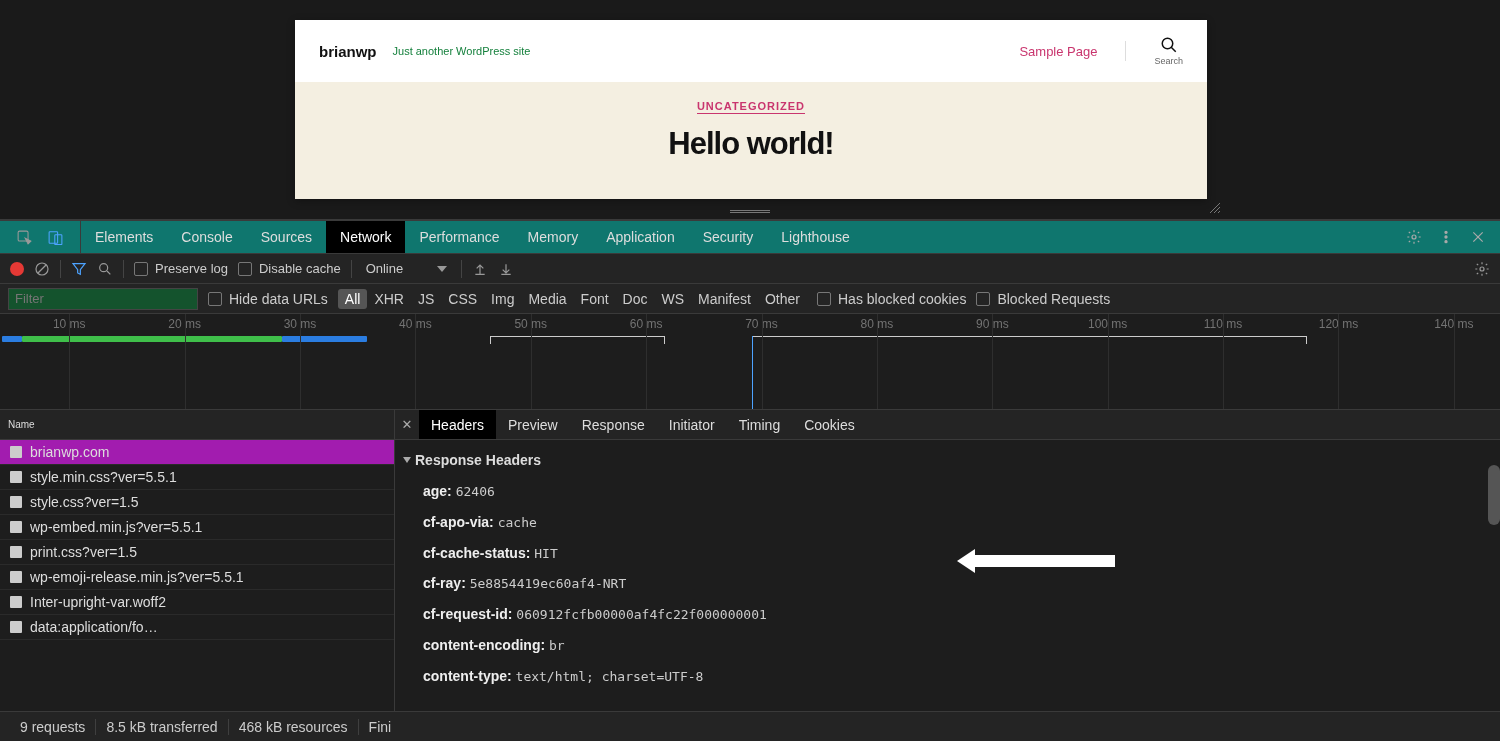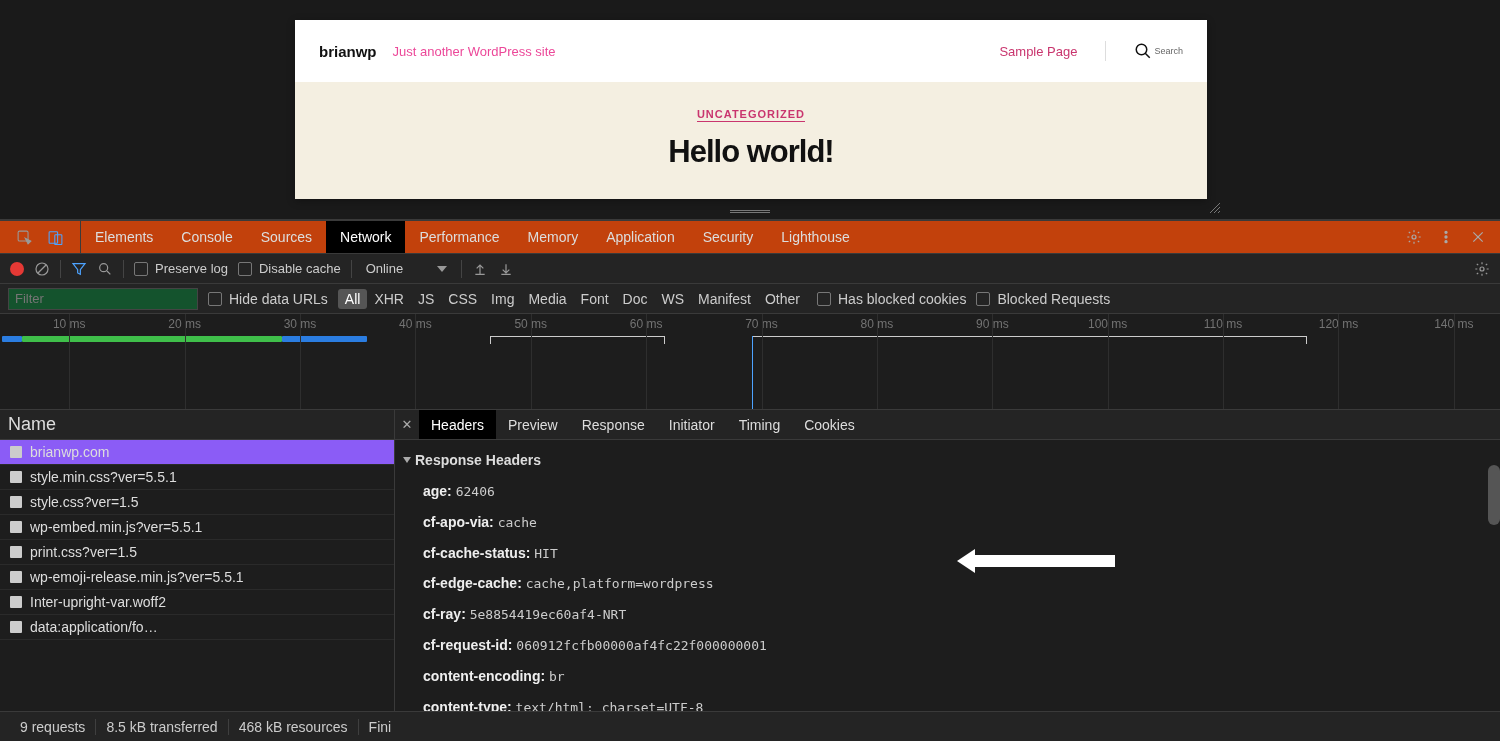--- a/index.html
+++ b/index.html
@@ -35,32 +35,32 @@
     height: 62px;
     display: flex;
     align-items: center;
     padding: 0 24px;
     border-bottom: 0;
     background: #fff;
     font-size: 14px;
     justify-content: flex-end;
   }
   .preview-brand { font-weight: 800; color: #111; margin-right: 16px; font-size: 15px; }
-  .preview-tagline { color: #ec4899; font-size: 13px; }
+  .preview-tagline { color: #15803d; font-size: 11px; }
   .preview-nav { margin-left: auto; display: flex; align-items: center; gap: 28px; }
   .preview-link { color: #c9356e; font-size: 13px; }
   .preview-divider { width: 1px; height: 20px; background: #ddd; }
-  .preview-search { display: flex; flex-direction: row; align-items: center; color: #111; gap:2px;}
+  .preview-search { display: flex; flex-direction: column; align-items: center; color: #111; gap:2px;}
   .preview-search svg { width: 18px; height: 18px; stroke: #111; stroke-width: 2; fill: none; }
   .preview-search-label { font-size: 9px; color: #666; }
   .preview-hero {
     height: 117px;
     background: #f4efe1;
     text-align: center;
-    padding-top: 24px;
+    padding-top: 16px;
   }
   .preview-cat {
     color: #c9356e;
     font-size: 11px;
     letter-spacing: 1px;
     font-weight: 600;
     border-bottom: 1px solid #c9356e;
     display: inline-block;
     padding-bottom: 1px;
   }
@@ -80,21 +80,21 @@
   }
   .preview-drag span { height:1px; background:#777; }
   .resize-corner {
     position:absolute; left:1207px; top:200px; width:14px; height:14px;
   }
   .resize-corner svg { stroke:#777; stroke-width:1; }
 
   
   .dt-tabs {
     height: 34px;
-    background: #c2410c;
+    background: #0f766e;
     border-top: 1px solid #3a3a3a;
     border-bottom: 1px solid #3a3a3a;
     display: flex;
     align-items: stretch;
   }
   .dt-left-icons {
     display: flex; align-items: center; gap: 14px;
     padding: 0 16px;
     border-right: 1px solid #3a3a3a;
   }
@@ -187,30 +187,30 @@
   .split {
     display:flex; height: calc(741px - 220px - 34px - 30px - 30px - 96px - 30px);
     background:#1d1d1d;
   }
   .requests {
     width: 395px; border-right:1px solid #3a3a3a;
     display:flex; flex-direction:column;
   }
   .req-head {
     height:30px; display:flex; align-items:center; padding:0 8px;
-    border-bottom:1px solid #3a3a3a; color:#ddd; font-size:18px;
+    border-bottom:1px solid #3a3a3a; color:#ddd; font-size:10px;
     background:#242424;
   }
   .req-list { flex:1; overflow:hidden; }
   .req-item {
     height:25px; display:flex; align-items:center; gap:8px;
     padding:0 10px; font-size:14px; color:#ddd; cursor:pointer;
     border-bottom:1px solid #2a2a2a;
   }
-  .req-item.selected { background:#8b5cf6; }
+  .req-item.selected { background:#a21caf; }
   .req-icon { width:12px; height:12px; background:#ccc; border-radius:1px; }
 
   .details { flex:1; display:flex; flex-direction:column; position:relative; }
   .detail-tabs {
     height:30px; background:#242424;
     border-bottom:1px solid #3a3a3a;
     display:flex; align-items:stretch;
   }
   .close-x {
     width:24px; display:flex; align-items:center; justify-content:center;
@@ -483,21 +483,20 @@
         </div>
     </div>
     <div class="detail-body">
       <div class="section-title">
           <span>Response Headers</span>
         </div>
       <div id="hdr-rows">
           <div class="hdr-row"><span class="hdr-key">age: </span><span class="hdr-val">62406</span></div>
           <div class="hdr-row"><span class="hdr-key">cf-apo-via: </span><span class="hdr-val">cache</span></div>
           <div class="hdr-row"><span class="hdr-key">cf-cache-status: </span><span class="hdr-val">HIT</span></div>
-          <div class="hdr-row"><span class="hdr-key">cf-edge-cache: </span><span class="hdr-val">cache,platform=wordpress</span></div>
           <div class="hdr-row"><span class="hdr-key">cf-ray: </span><span class="hdr-val">5e8854419ec60af4-NRT</span></div>
           <div class="hdr-row"><span class="hdr-key">cf-request-id: </span><span class="hdr-val">060912fcfb00000af4fc22f000000001</span></div>
           <div class="hdr-row"><span class="hdr-key">content-encoding: </span><span class="hdr-val">br</span></div>
           <div class="hdr-row"><span class="hdr-key">content-type: </span><span class="hdr-val">text/html; charset=UTF-8</span></div>
         </div>
       <div class="arrow-callout"></div>
     </div>
     <div class="detail-scroll"></div>
   </div>
 </div>

